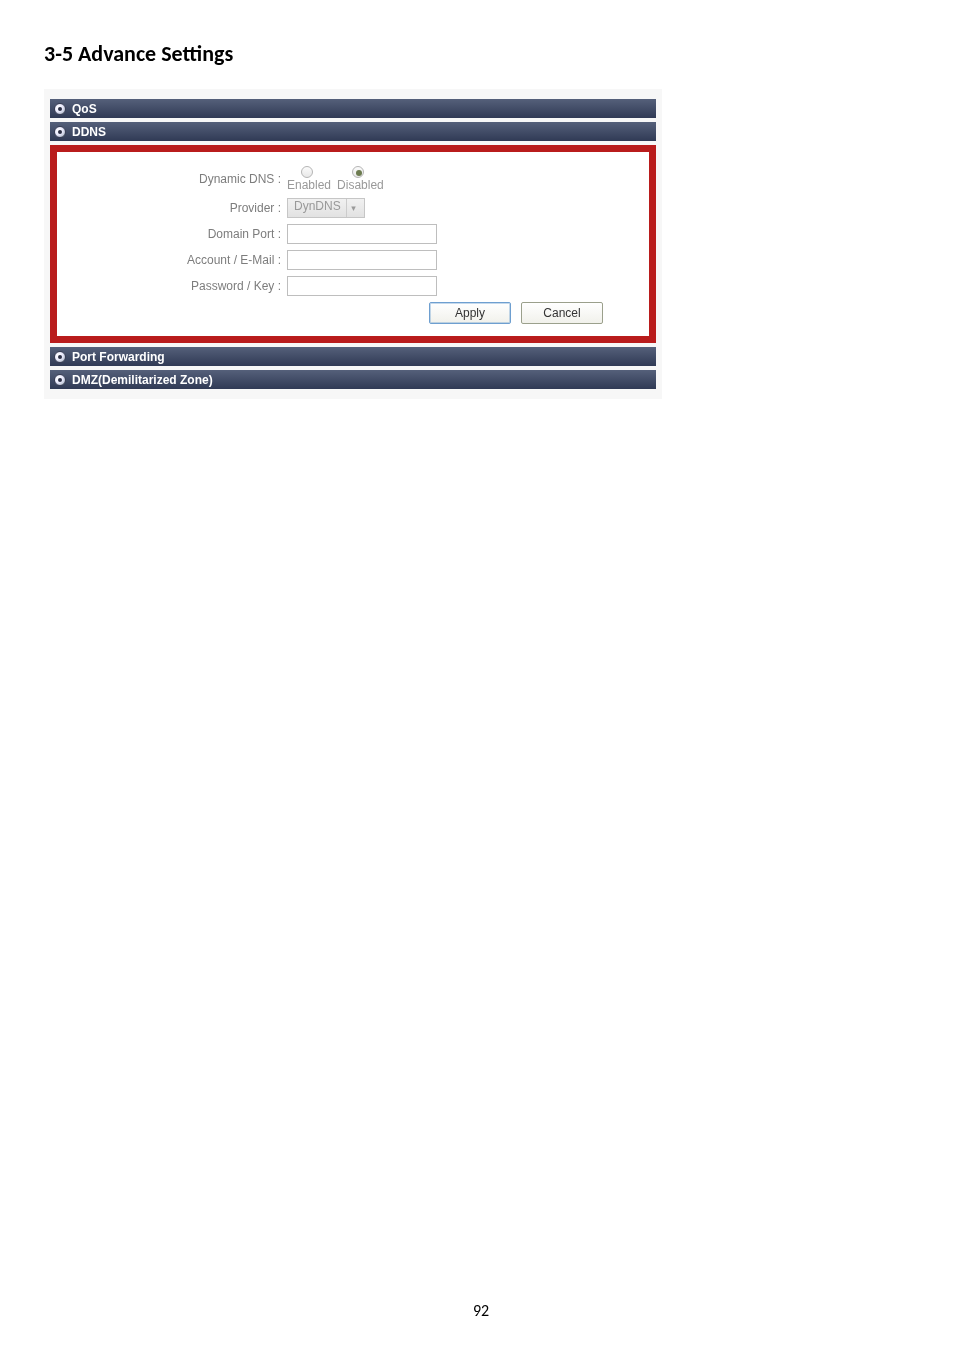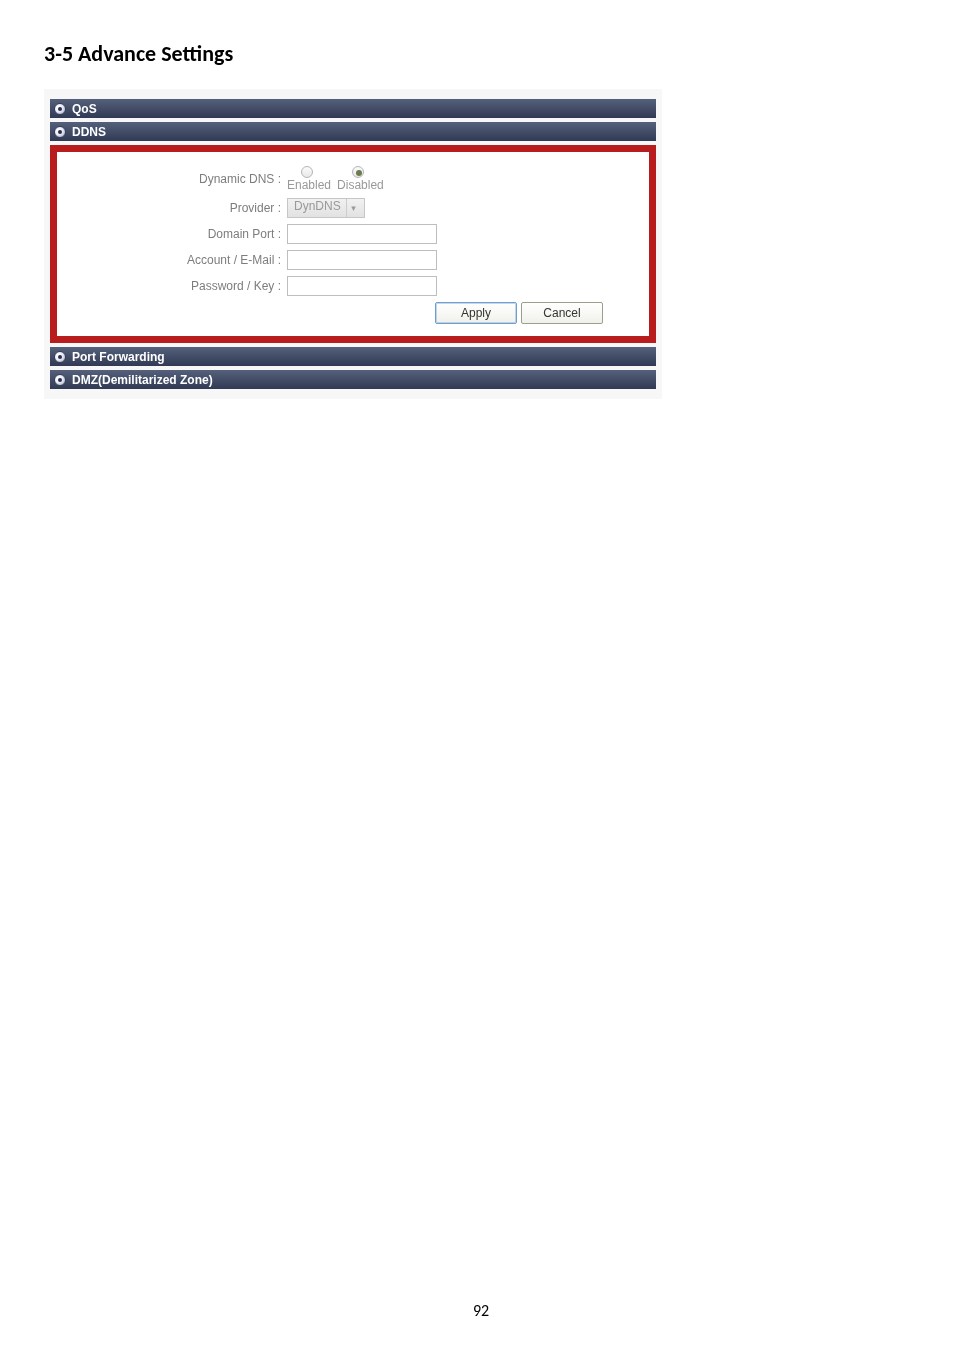--- a/index.html
+++ b/index.html
@@ -129,21 +129,21 @@
     font-size: 9px;
   }
   .text-input {
     width: 150px; height: 20px;
     border: 1px solid #bebebe;
     background: #fff;
   }
   .button-row {
     display: flex;
     justify-content: flex-end;
-    gap: 4px;
+    gap: 10px;
     margin-top: 4px;
     padding-right: 32px;
   }
   .btn {
     width: 82px;
     height: 22px;
     border: 1px solid #9ba08c;
     background: linear-gradient(to bottom,#ffffff,#f1f1eb);
     font-family: Arial, Helvetica, sans-serif;
     font-size: 12px;

